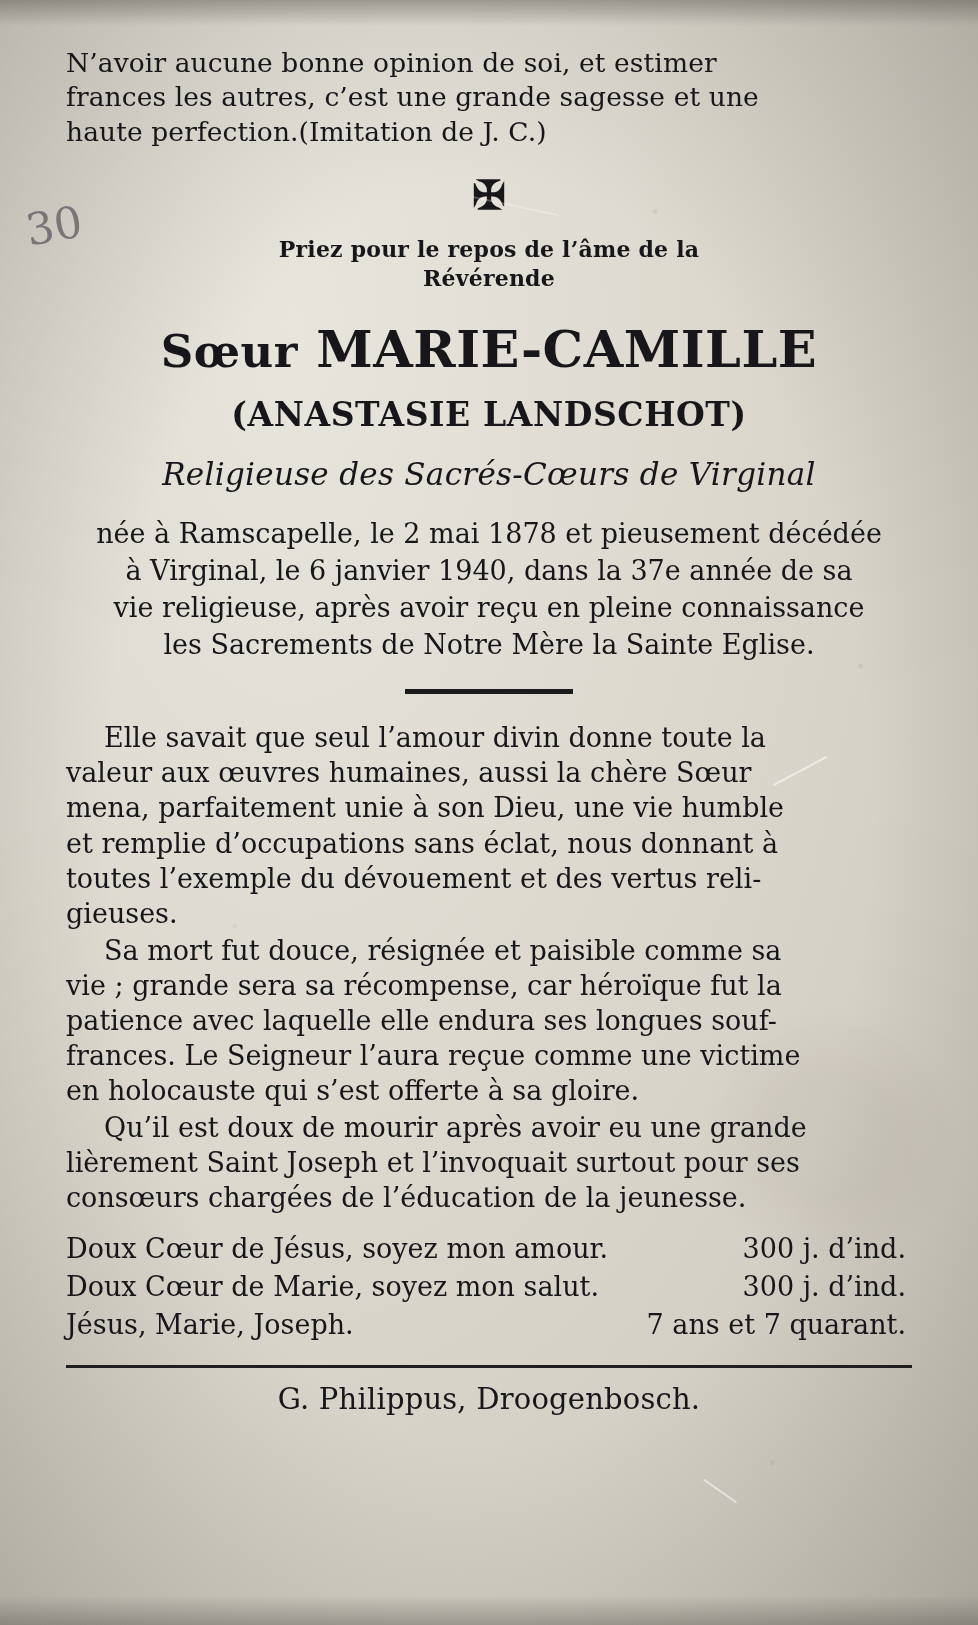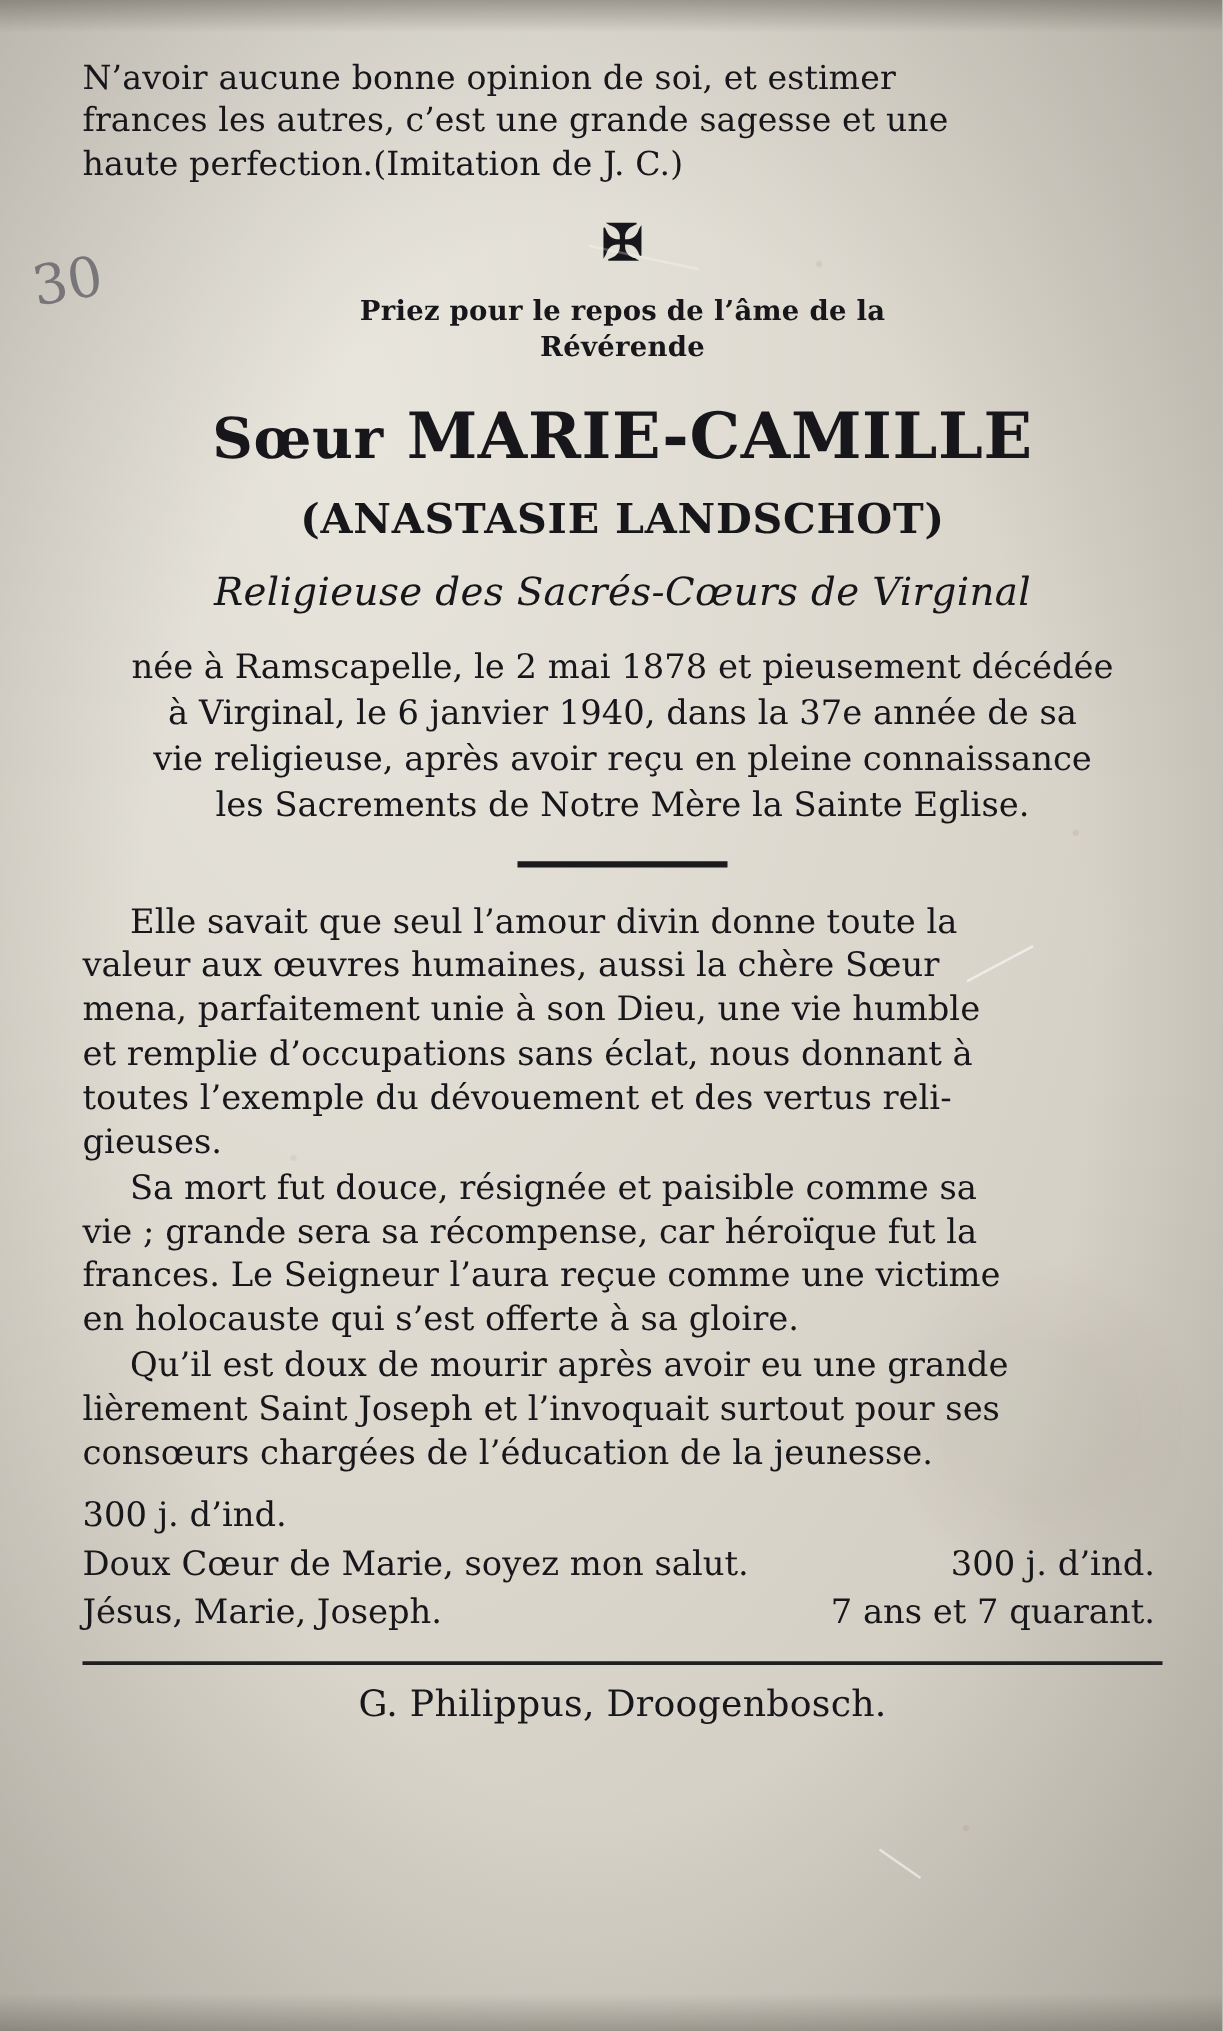--- a/index.html
+++ b/index.html
@@ -50,21 +50,21 @@
   }
   .edge-bottom {
     position: absolute;
     bottom: 0; left: 0; right: 0; height: 30px;
     background: linear-gradient(to top, rgba(90,86,78,.40), rgba(90,86,78,0));
     pointer-events: none;
   }
   .content {
     position: relative;
     z-index: 2;
-    padding: 46px 48px 20px 66px;
+    padding: 46px 66px 20px 66px;
   }
 
   .epigraph {
     font-family: "DejaVu Serif", serif;
     font-size: 26.5px;
     line-height: 1.30;
     letter-spacing: .1px;
     text-align: justify;
     margin: 0 0 4px 0;
   }
@@ -261,32 +261,34 @@
       <span class="ln">valeur aux œuvres humaines, aussi la chère Sœur</span>
       <span class="ln">mena, parfaitement unie à son Dieu, une vie humble</span>
       <span class="ln">et remplie d’occupations sans éclat, nous donnant à</span>
       <span class="ln">toutes l’exemple du dévouement et des vertus reli-</span>
       <span class="ln">gieuses.</span>
     </div>
 
     <div class="para">
       <span class="ln ind">Sa mort fut douce, résignée et paisible comme sa</span>
       <span class="ln">vie ; grande sera sa récompense, car héroïque fut la</span>
+      <span class="ln">patience avec laquelle elle endura ses longues souf-</span>
       <span class="ln">frances. Le Seigneur l’aura reçue comme une victime</span>
       <span class="ln">en holocauste qui s’est offerte à sa gloire.</span>
     </div>
 
     <div class="para">
       <span class="ln ind">Qu’il est doux de mourir après avoir eu une grande</span>
       <span class="ln">lièrement Saint Joseph et l’invoquait surtout pour ses</span>
       <span class="ln">consœurs chargées de l’éducation de la jeunesse.</span>
     </div>
 
     <div class="invocations">
       <div class="inv-row">
+        <span>Doux Cœur de Jésus, soyez mon amour.</span>
         <span class="right">300 j. d’ind.</span>
       </div>
       <div class="inv-row">
         <span>Doux Cœur de Marie, soyez mon salut.</span>
         <span class="right">300 j. d’ind.</span>
       </div>
       <div class="inv-row">
         <span>Jésus, Marie, Joseph.</span>
         <span class="right">7 ans et 7 quarant.</span>
       </div>

